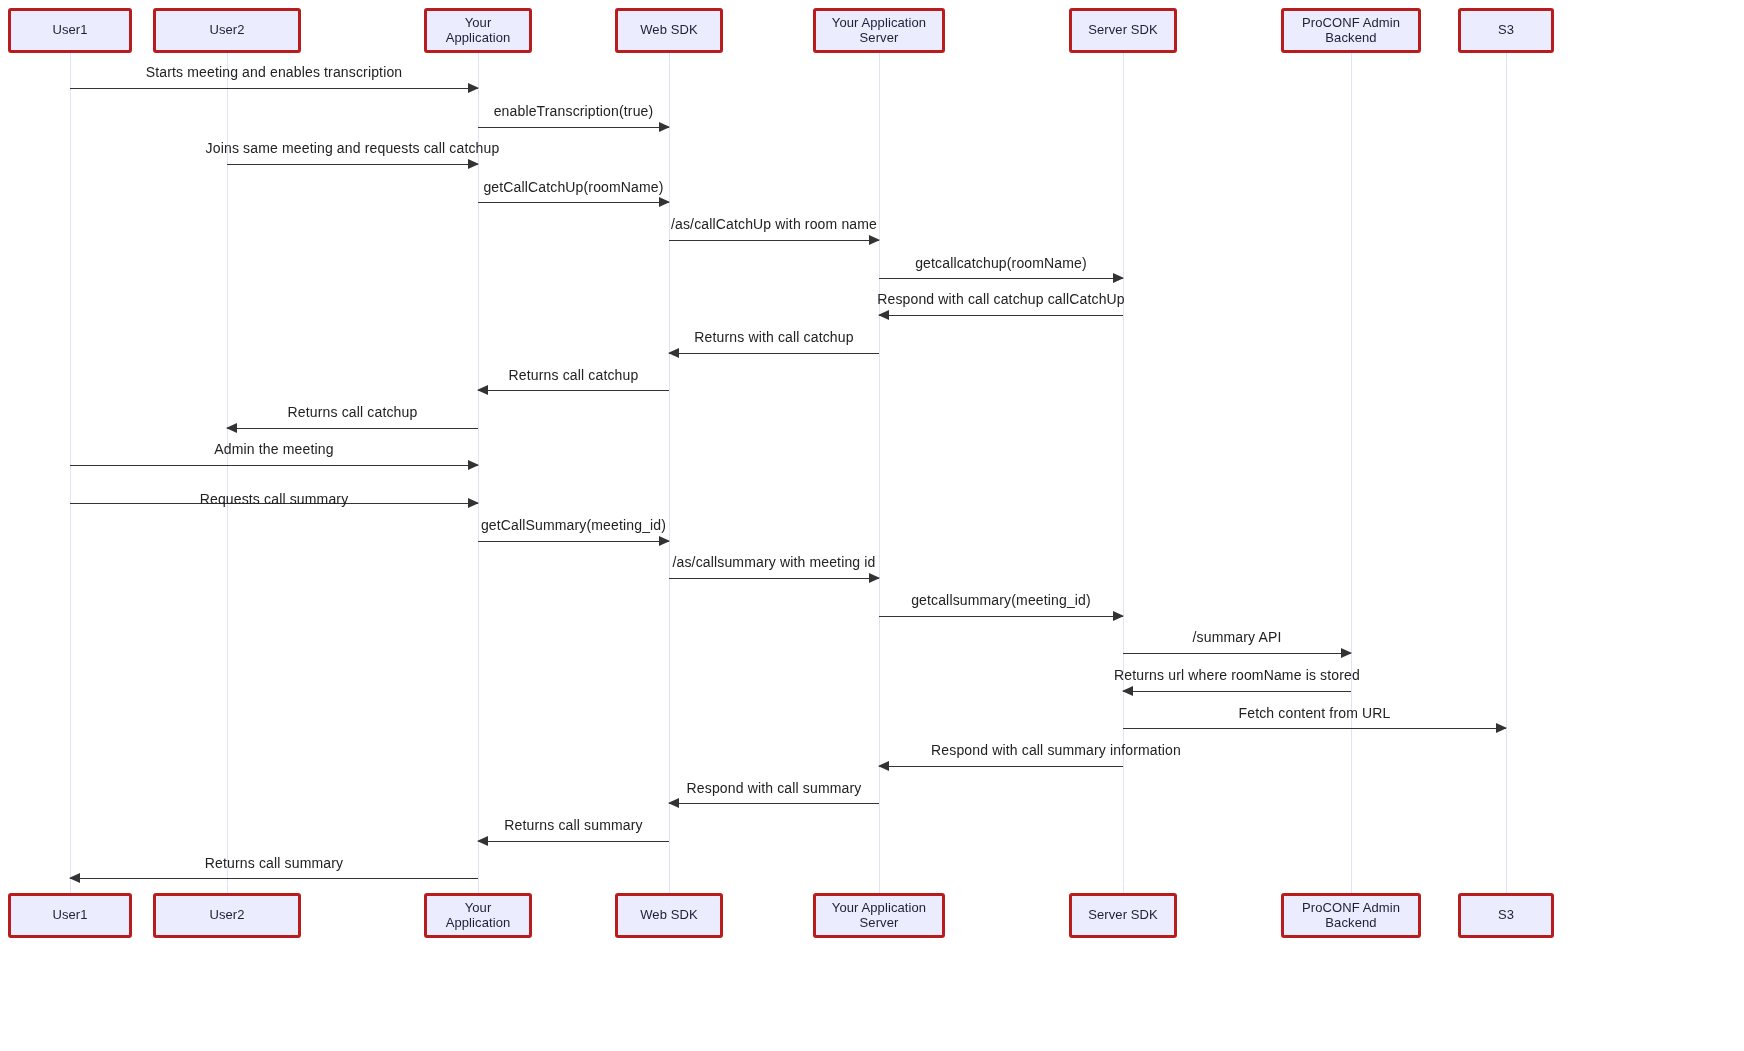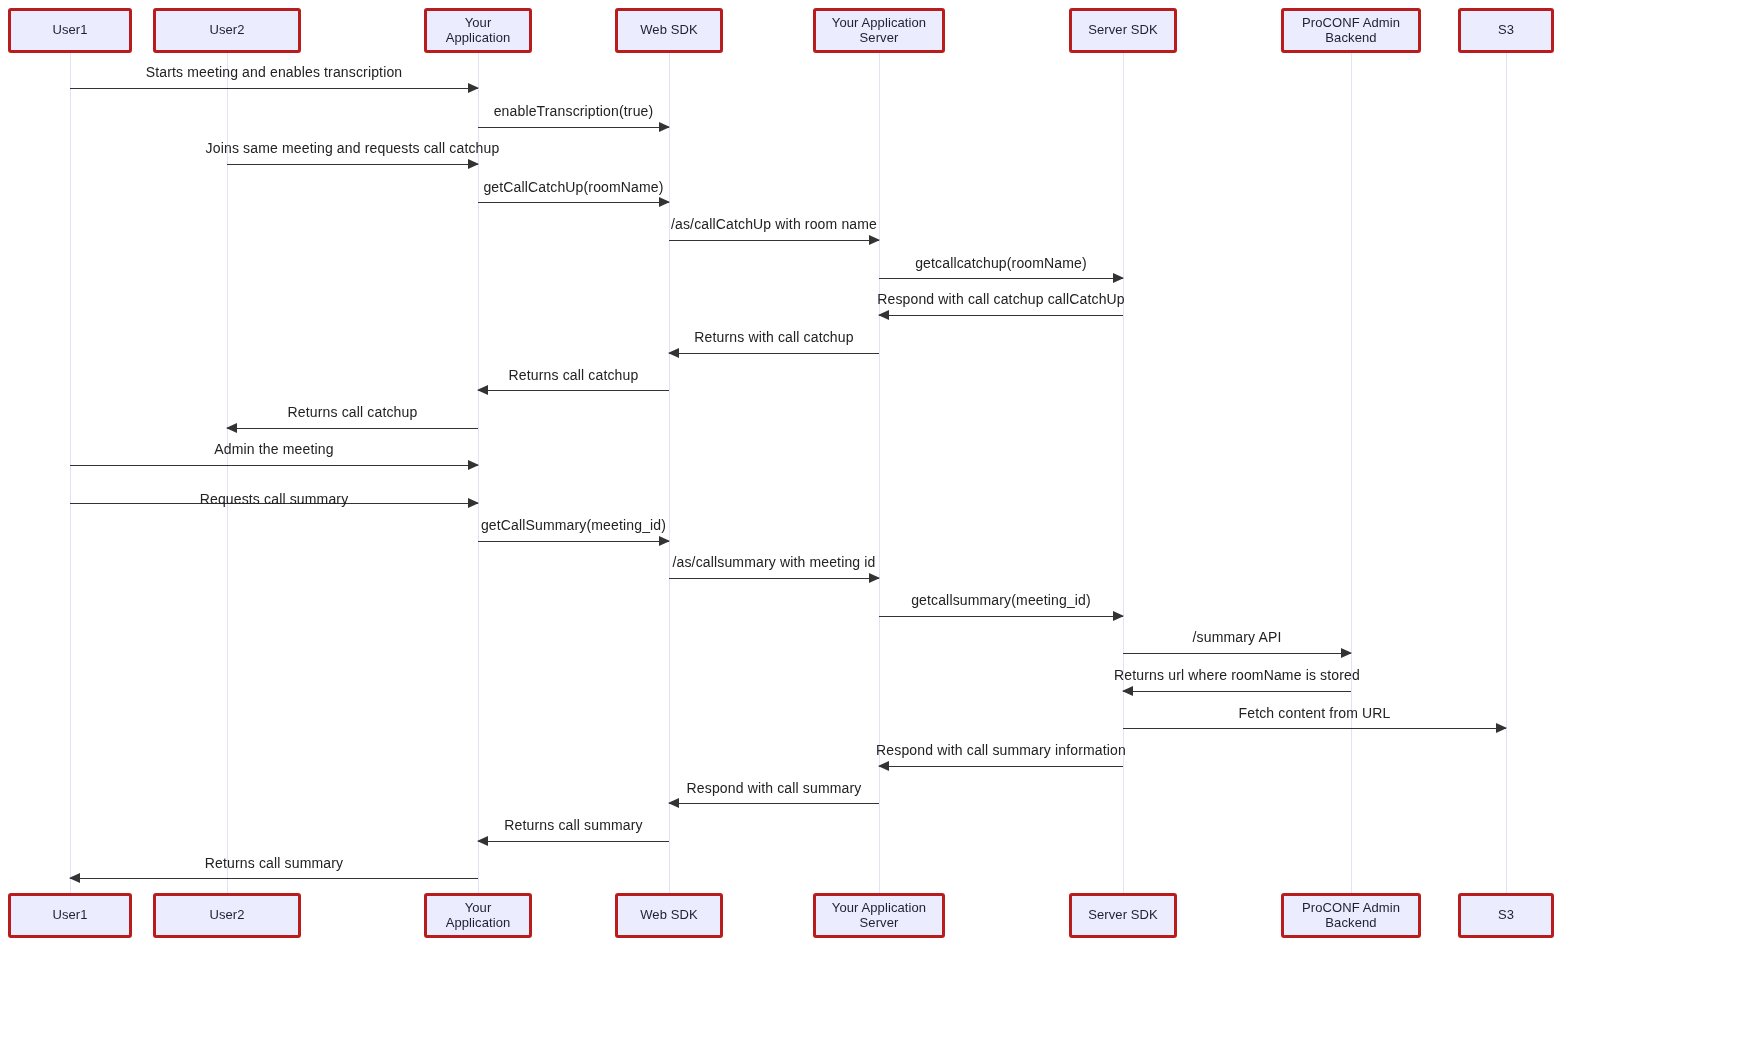--- a/index.html
+++ b/index.html
@@ -162,21 +162,21 @@
       <div class="msg-label" style="left: 1237px; top: 667px;">Returns url where roomName is stored</div>
       <div class="msg to-right" style="left: 1123px; top: 728px; width: 383px;">
         <div class="line"></div>
         <div class="head"></div>
       </div>
       <div class="msg-label" style="left: 1314.5px; top: 705px;">Fetch content from URL</div>
       <div class="msg to-left" style="left: 879px; top: 766px; width: 244px;">
         <div class="line"></div>
         <div class="head"></div>
       </div>
-      <div class="msg-label" style="left: 1001px; top: 742px;">Respond with call summary information</div>
+      <div class="msg-label" style="left: 1056px; top: 742px;">Respond with call summary information</div>
       <div class="msg to-left" style="left: 669px; top: 803px; width: 210px;">
         <div class="line"></div>
         <div class="head"></div>
       </div>
       <div class="msg-label" style="left: 774px; top: 780px;">Respond with call summary</div>
       <div class="msg to-left" style="left: 478px; top: 841px; width: 191px;">
         <div class="line"></div>
         <div class="head"></div>
       </div>
       <div class="msg-label" style="left: 573.5px; top: 817px;">Returns call summary</div>

